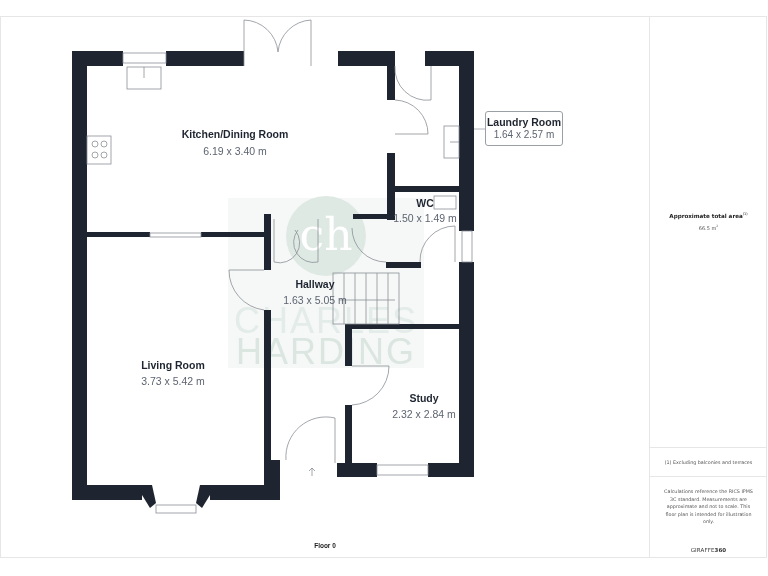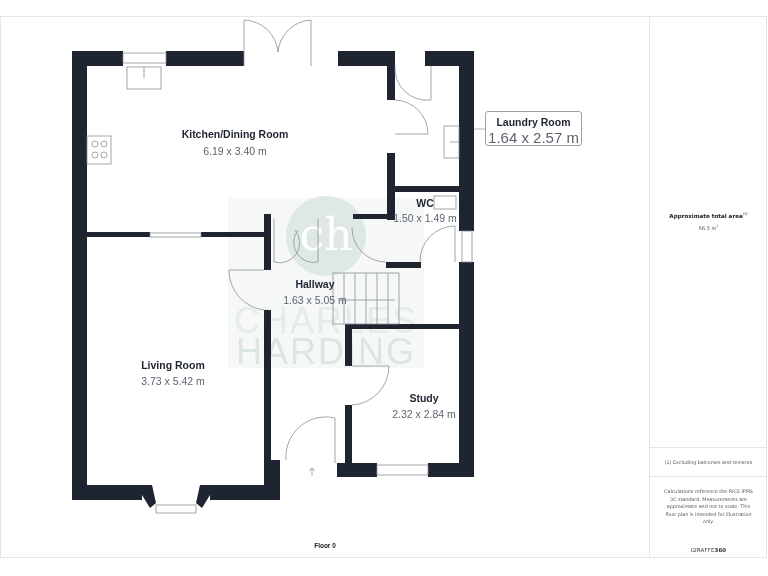--- a/index.html
+++ b/index.html
@@ -17,25 +17,25 @@
   .side .area-title sup { font-size: 3.5px; font-weight: normal; }
   .side .area-val { font-size: 5px; color: #555; margin-top: 5px; }
   .side .area-val sup { font-size: 3px; }
   .side .foot { top: 431px; height: 30px; border-top: 1px solid #e6e6e6; border-bottom: 1px solid #e6e6e6;
                 font-size: 4.8px; color: #555; line-height: 30px; }
   .side .disc { top: 472px; font-size: 4.8px; color: #555; line-height: 7.5px; padding: 0 12px; }
   .side .brand { top: 531px; font-size: 5.5px; color: #333; letter-spacing: 0.1px; }
   .side .brand b { font-weight: bold; }
   .lbl-name { font-weight: bold; fill: #1f2530; font-size: 10.5px; font-family: "Liberation Sans", sans-serif; }
   .lbl-dim { fill: #5d6470; font-size: 10.5px; font-family: "Liberation Sans", sans-serif; }
-  .callout { position: absolute; left: 485px; top: 111px; width: 97px; height: 35px;
+  .callout { position: absolute; left: 485px; top: 111px; width: 78px; height: 35px;
              border: 1px solid #9aa0a6; border-radius: 3px; background: #fff; box-sizing: border-box;
              text-align: center; font-family: "Liberation Sans", sans-serif; }
   .callout .n { font-weight: bold; font-size: 10.5px; color: #1f2530; margin-top: 4px; }
-  .callout .d { font-size: 15px; color: #5d6470; margin-top: 1px; }
+  .callout .d { font-size: 10px; color: #5d6470; margin-top: 1px; }
   .floor-label { position: absolute; left: 300px; top: 542px; width: 50px; text-align: center;
                  font-size: 6.5px; font-weight: bold; color: #222; font-family: "Liberation Sans", sans-serif; }
 </style>
 </head>
 <body>
 
 <div class="frame"></div>
 
 <svg class="plan" viewBox="0 0 768 576" xmlns="http://www.w3.org/2000/svg">
 

